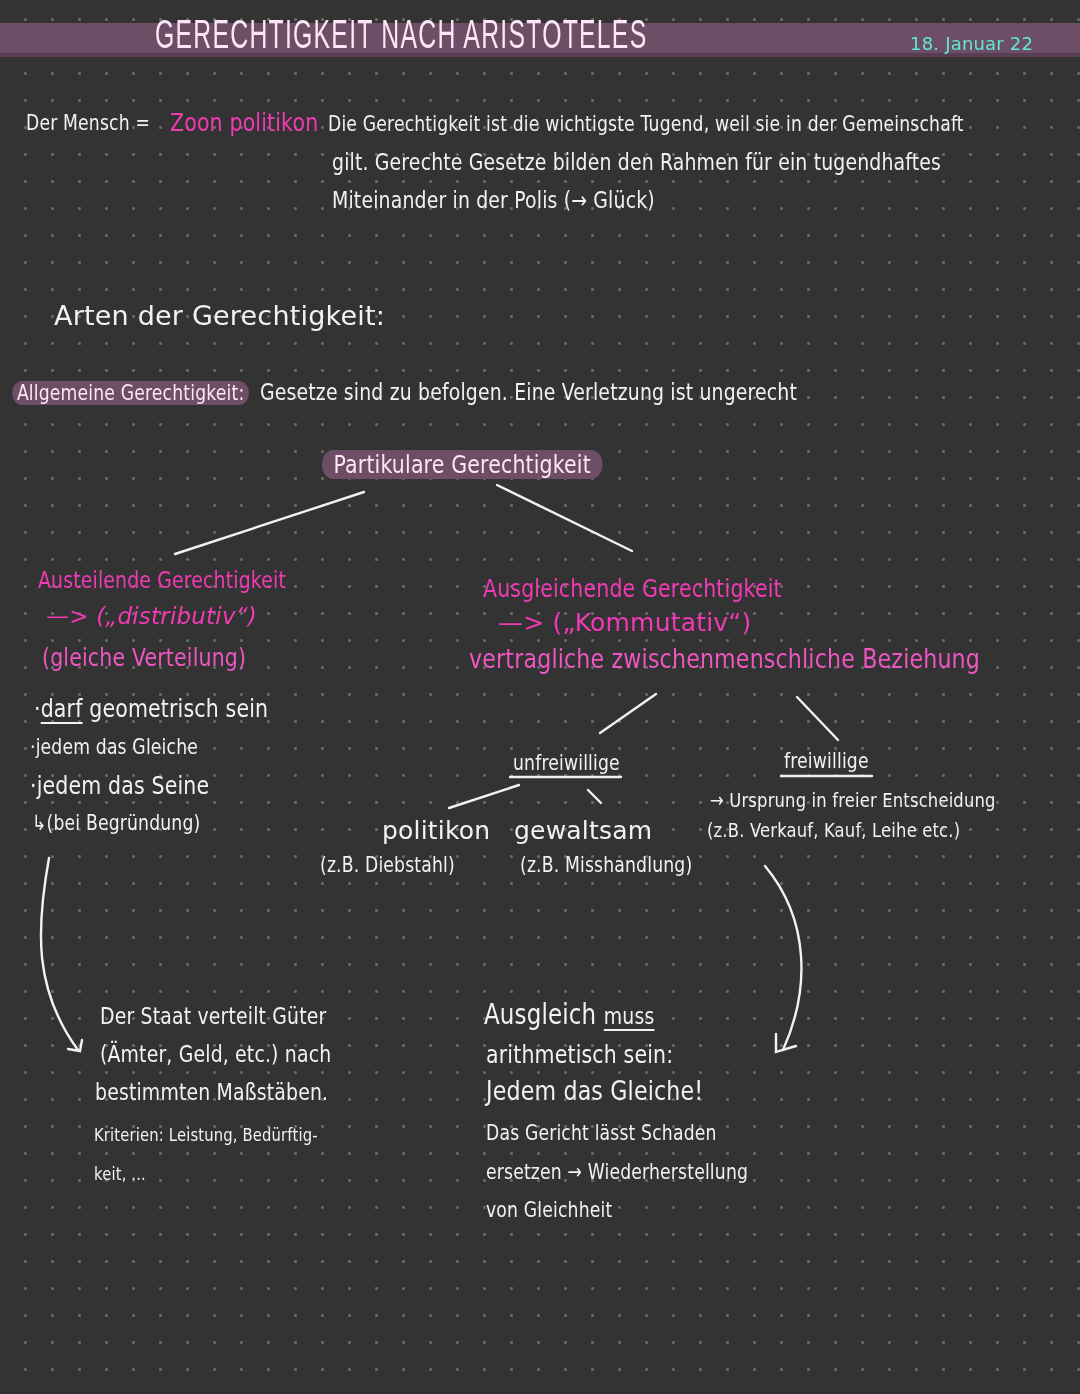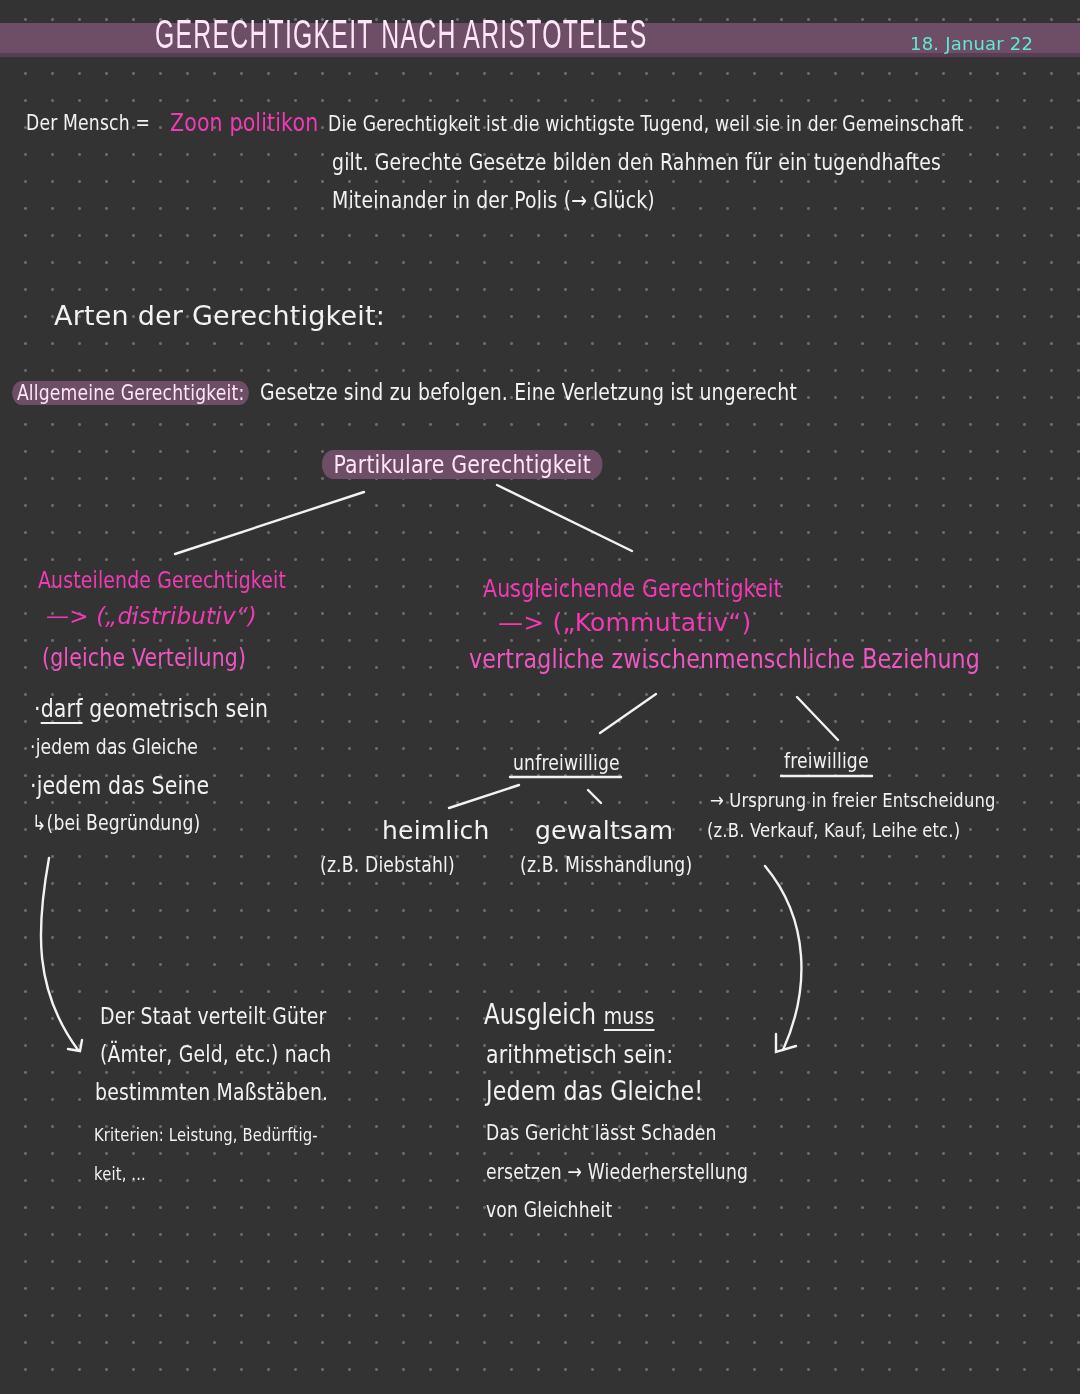--- a/index.html
+++ b/index.html
@@ -94,23 +94,23 @@
 <div class="abs t22 hand narrow" style="left:100px; top:1041px;">(Ämter, Geld, etc.) nach</div>
 <div class="abs t22 hand narrow" style="left:95px; top:1079px;">bestimmten Maßstäben.</div>
 <div class="abs hand narrow" style="left:94px; top:1124px; font-size:18px;">Kriterien: Leistung, Bedürftig-</div>
 <div class="abs hand narrow" style="left:94px; top:1163px; font-size:18px;">keit, ...</div>
 
 <div class="abs t24 hand pink narrow" style="left:483px; top:574px;">Ausgleichende Gerechtigkeit</div>
 <div class="abs t24 hand pink" style="left:498px; top:608px;text-align:center;">—&gt; („Kommutativ“)</div>
 <div class="abs hand lpink narrow" style="left:469px; top:643px; font-size:27px;">vertragliche zwischenmenschliche Beziehung</div>
 
 <div class="abs t20 hand narrow" style="left:513px; top:751px;">unfreiwillige</div>
-<div class="abs t24 hand" style="left:382px; top:816px;">heimlich</div>
+<div class="abs t24 hand" style="left:382px; top:816px;">politikon</div>
 <div class="abs t20 hand narrow" style="left:320px; top:853px;">(z.B. Diebstahl)</div>
-<div class="abs t24 hand" style="left:535px; top:816px;">gewaltsam</div>
+<div class="abs t24 hand" style="left:514px; top:816px;">gewaltsam</div>
 <div class="abs t20 hand narrow" style="left:520px; top:853px;">(z.B. Misshandlung)</div>
 
 <div class="abs t20 hand narrow" style="left:784px; top:749px;">freiwillige</div>
 <div class="abs hand narrow" style="left:710px; top:788px; font-size:20px;">→ Ursprung in freier Entscheidung</div>
 <div class="abs hand narrow" style="left:707px; top:818px; font-size:20px;">(z.B. Verkauf, Kauf, Leihe etc.)</div>
 
 <div class="abs hand narrow" style="left:484px; top:998px; font-size:28px;">
   <span>Ausgleich </span><span class="u" style="font-size:23px;">muss</span>
 </div>
 <div class="abs t24 hand narrow" style="left:486px; top:1040px;">arithmetisch sein:</div>

